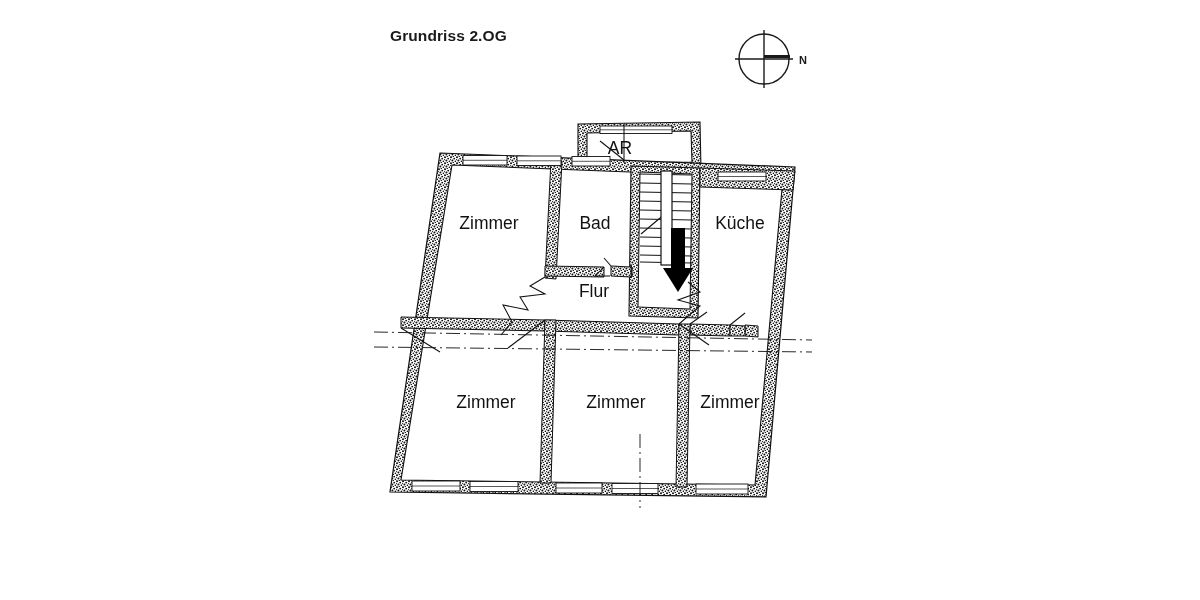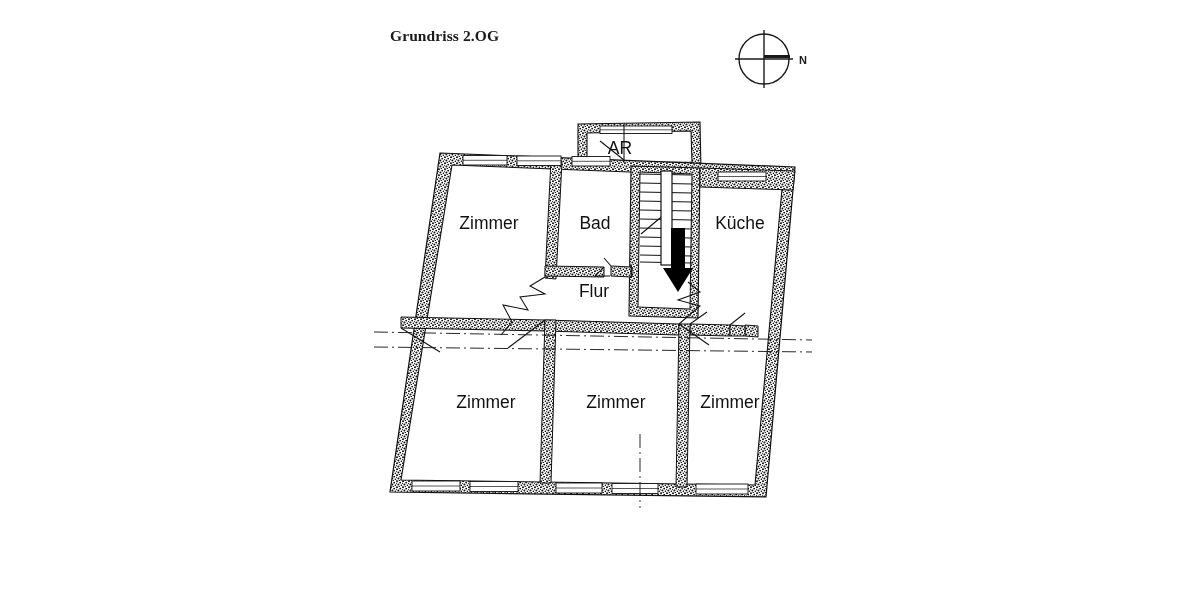--- a/index.html
+++ b/index.html
@@ -17,21 +17,21 @@
   #plan-root {
     position: absolute;
     left: 0; top: 0;
     width: 1200px;
     height: 600px;
   }
   .plan-title {
     position: absolute;
     left: 390px;
     top: 27px;
-    font-family: Liberation Serif, serif;
+    font-family: Liberation Sans, sans-serif;
     font-size: 15.5px;
     font-weight: bold;
     color: #1a1a1a;
     letter-spacing: 0.1px;
     white-space: nowrap;
   }
   .compass-label {
     font-family: "Liberation Sans", sans-serif;
     font-size: 11px;
     font-weight: bold;

